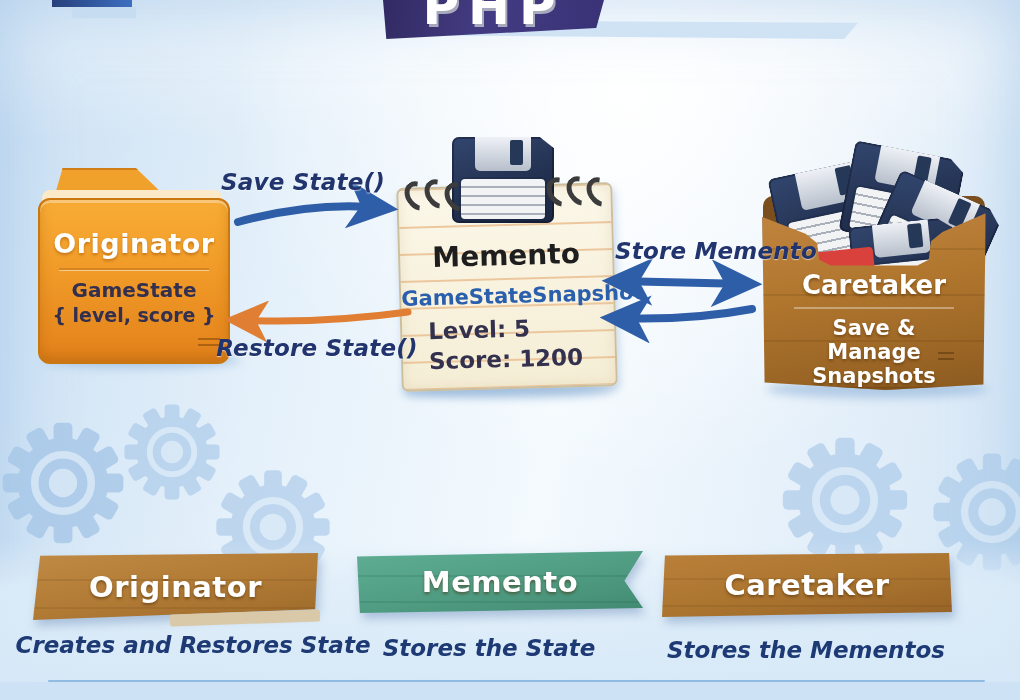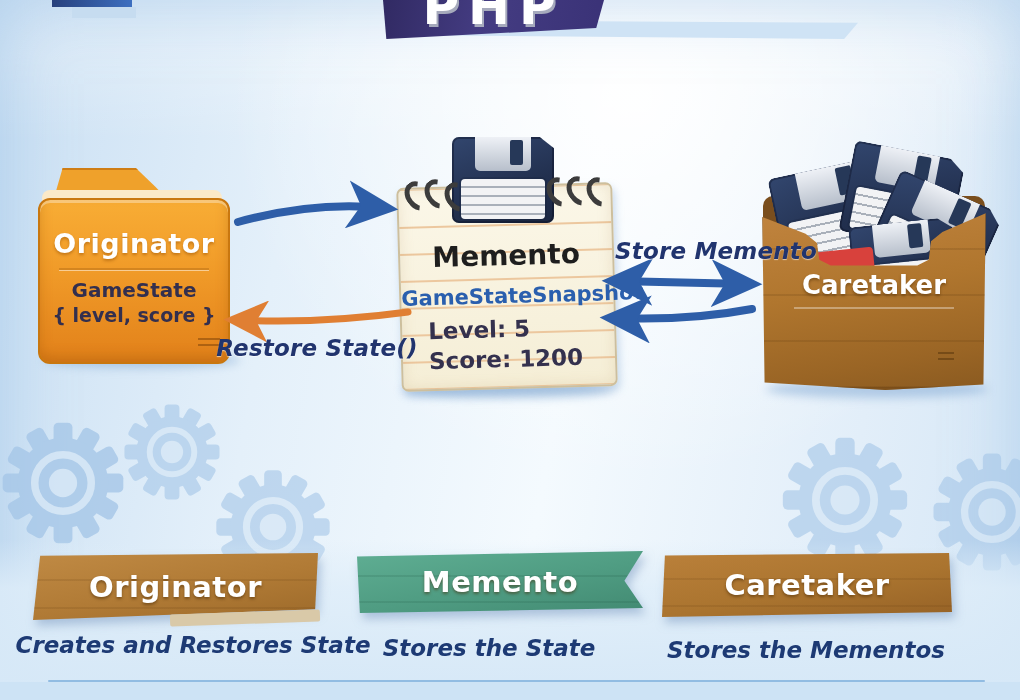--- a/index.html
+++ b/index.html
@@ -248,40 +248,42 @@
   <div class="floppy" style="left:852px;top:222px;width:104px;height:82px;transform:rotate(-6deg)">
     <div class="shutter">
         <div style="position:absolute;top:8%;right:13%;width:24%;height:74%;background:#263858;border-radius:2px"></div>
       </div>
     <div class="label"></div>
   </div>
   <div class="abs red-disk"></div>
   <div class="abs box-front center-text">
     <div class="box-title">Caretaker</div>
     <div class="box-divider"></div>
+    <div class="box-subtitle">Save &amp; Manage Snapshots</div>
     <div class="abs box-marks">
         <div></div>
         <div></div>
       </div>
   </div>
 
   <svg class="abs" style="left:0;top:0" width="1020" height="700" viewBox="0 0 1020 700">
     <defs>
       <marker id="head-blue" markerWidth="6.5" markerHeight="6" refX="4.6" refY="3" orient="auto-start-reverse" markerUnits="strokeWidth">
         <path d="M0,0 L6.4,3 L0,6 L1.7,3 Z" fill="#2e5ea8"></path>
       </marker>
       <marker id="head-orange" markerWidth="6.5" markerHeight="6" refX="4.6" refY="3" orient="auto-start-reverse" markerUnits="strokeWidth">
         <path d="M0,0 L6.4,3 L0,6 L1.7,3 Z" fill="#e07f33"></path>
       </marker>
     </defs>
     <path d="M 238 222 Q 315 201 384 208" fill="none" stroke="#2e5ea8" stroke-width="8" stroke-linecap="round" marker-end="url(#head-blue)"></path>
     <path d="M 408 312 Q 320 324 236 320" fill="none" stroke="#e07f33" stroke-width="7" stroke-linecap="round" marker-end="url(#head-orange)"></path>
     <path d="M 616 281 L 748 284" fill="none" stroke="#2e5ea8" stroke-width="8" stroke-linecap="round" marker-start="url(#head-blue)" marker-end="url(#head-blue)"></path>
     <path d="M 752 309 Q 688 321 614 318" fill="none" stroke="#2e5ea8" stroke-width="8" stroke-linecap="round" marker-end="url(#head-blue)"></path>
   </svg>
+  <div class="arrow-label" style="left:303px;top:169px">Save State()</div>
   <div class="arrow-label" style="left:317px;top:335px">Restore State()</div>
   <div class="arrow-label" style="left:716px;top:238px">Store Memento</div>
 
   <div class="ribbon ribbon-originator">
     <div class="plank">
         <span class="ribbon-title">Originator</span>
       </div>
   </div>
   <div class="abs ribbon-fold"></div>
   <div class="ribbon ribbon-memento">

